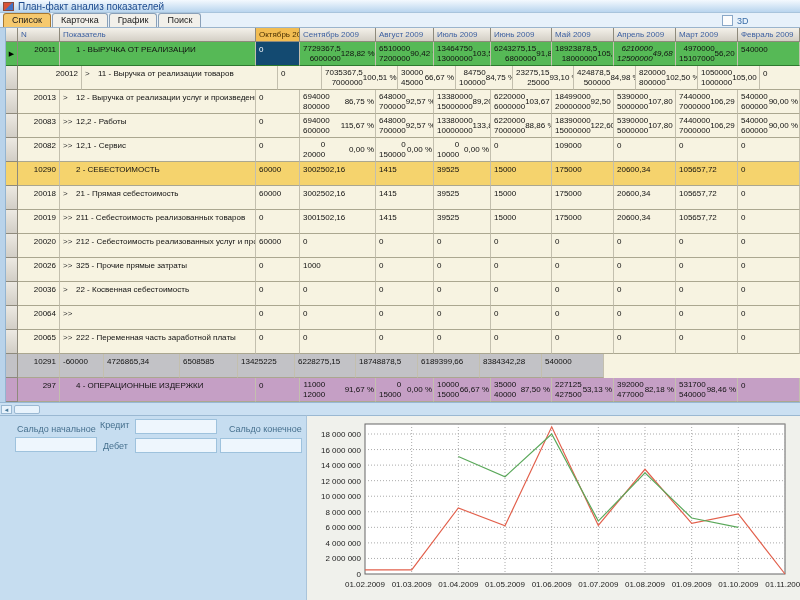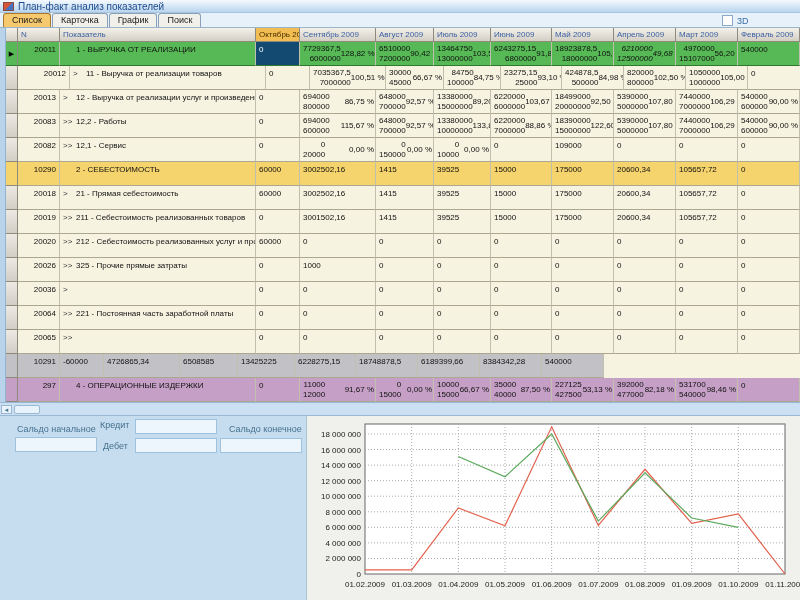--- a/index.html
+++ b/index.html
@@ -167,21 +167,21 @@
             <span>4970000</span>
             <span>15107000</span>
           </div>
           <div class="pc">56,20 %</div>
         </div>
       </div>
       <div class="c single" style="width: 62px; flex: 0 0 auto;">540000</div>
     </div>
     <div class="grow row-normal">
       <div class="c gut" style="width: 12px; flex: 0 0 auto;"></div>
-      <div class="c cid" style="width: 52px; flex: 0 0 auto;">20012</div>
+      <div class="c cid" style="width: 64px; flex: 0 0 auto;">20012</div>
       <div class="c clabel" style="width: 196px; flex: 0 0 auto;">
         <span class="mk">&gt;</span>
         <span class="lb">11 - Выручка от реализации товаров</span>
       </div>
       <div class="c single" style="width: 44px; flex: 0 0 auto;">0</div>
       <div class="c" style="width: 76px; flex: 0 0 auto;">
         <div class="pair">
           <div class="fp">
             <span>7035367,5</span>
             <span>7000000</span>
@@ -531,53 +531,54 @@
       <div class="c single" style="width: 62px; flex: 0 0 auto;">0</div>
       <div class="c single" style="width: 62px; flex: 0 0 auto;">0</div>
       <div class="c single" style="width: 62px; flex: 0 0 auto;">0</div>
       <div class="c single" style="width: 62px; flex: 0 0 auto;">0</div>
     </div>
     <div class="grow row-normal">
       <div class="c gut" style="width: 12px; flex: 0 0 auto;"></div>
       <div class="c cid" style="width: 42px; flex: 0 0 auto;">20036</div>
       <div class="c clabel" style="width: 196px; flex: 0 0 auto;">
         <span class="mk">&gt;</span>
+        <span class="lb">22 - Косвенная себестоимость</span>
       </div>
       <div class="c single" style="width: 44px; flex: 0 0 auto;">0</div>
       <div class="c single" style="width: 76px; flex: 0 0 auto;">0</div>
       <div class="c single" style="width: 58px; flex: 0 0 auto;">0</div>
       <div class="c single" style="width: 57px; flex: 0 0 auto;">0</div>
       <div class="c single" style="width: 61px; flex: 0 0 auto;">0</div>
       <div class="c single" style="width: 62px; flex: 0 0 auto;">0</div>
       <div class="c single" style="width: 62px; flex: 0 0 auto;">0</div>
       <div class="c single" style="width: 62px; flex: 0 0 auto;">0</div>
       <div class="c single" style="width: 62px; flex: 0 0 auto;">0</div>
     </div>
     <div class="grow row-normal">
       <div class="c gut" style="width: 12px; flex: 0 0 auto;"></div>
       <div class="c cid" style="width: 42px; flex: 0 0 auto;">20064</div>
       <div class="c clabel" style="width: 196px; flex: 0 0 auto;">
         <span class="mk">&gt;&gt;</span>
-        <span class="lb">221 - Постоянная часть заработной платы</span>
       </div>
       <div class="c single" style="width: 44px; flex: 0 0 auto;">0</div>
       <div class="c single" style="width: 76px; flex: 0 0 auto;">0</div>
       <div class="c single" style="width: 58px; flex: 0 0 auto;">0</div>
       <div class="c single" style="width: 57px; flex: 0 0 auto;">0</div>
       <div class="c single" style="width: 61px; flex: 0 0 auto;">0</div>
       <div class="c single" style="width: 62px; flex: 0 0 auto;">0</div>
       <div class="c single" style="width: 62px; flex: 0 0 auto;">0</div>
       <div class="c single" style="width: 62px; flex: 0 0 auto;">0</div>
       <div class="c single" style="width: 62px; flex: 0 0 auto;">0</div>
     </div>
     <div class="grow row-normal">
       <div class="c gut" style="width: 12px; flex: 0 0 auto;"></div>
       <div class="c cid" style="width: 42px; flex: 0 0 auto;">20065</div>
       <div class="c clabel" style="width: 196px; flex: 0 0 auto;">
         <span class="mk">&gt;&gt;</span>
+        <span class="lb">222 - Переменная часть заработной платы</span>
       </div>
       <div class="c single" style="width: 44px; flex: 0 0 auto;">0</div>
       <div class="c single" style="width: 76px; flex: 0 0 auto;">0</div>
       <div class="c single" style="width: 58px; flex: 0 0 auto;">0</div>
       <div class="c single" style="width: 57px; flex: 0 0 auto;">0</div>
       <div class="c single" style="width: 61px; flex: 0 0 auto;">0</div>
       <div class="c single" style="width: 62px; flex: 0 0 auto;">0</div>
       <div class="c single" style="width: 62px; flex: 0 0 auto;">0</div>
       <div class="c single" style="width: 62px; flex: 0 0 auto;">0</div>
       <div class="c single" style="width: 62px; flex: 0 0 auto;">0</div>

